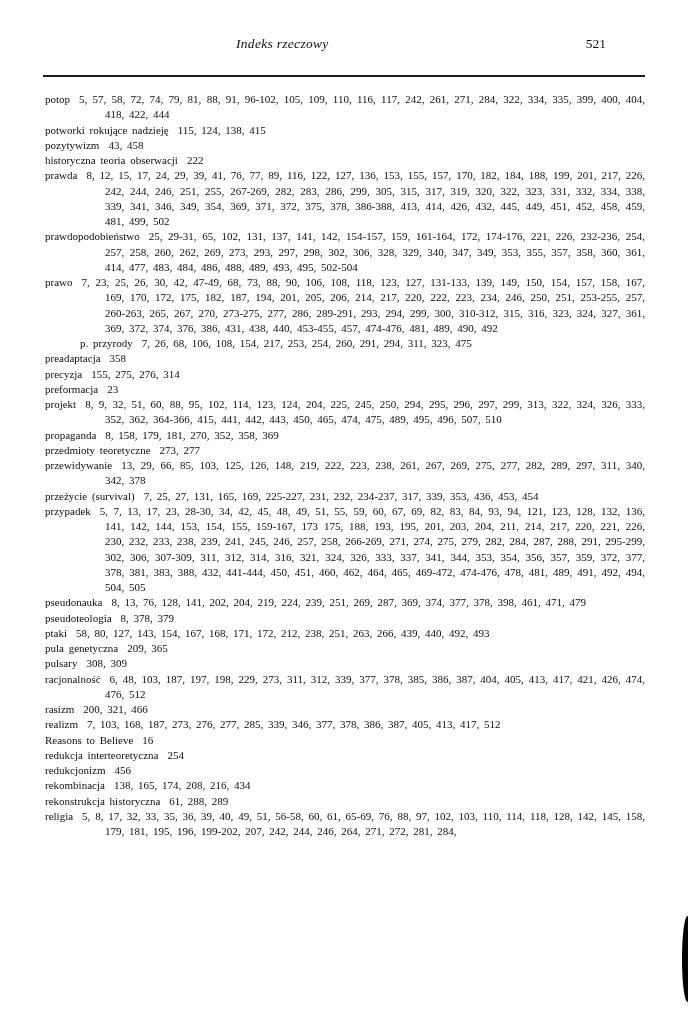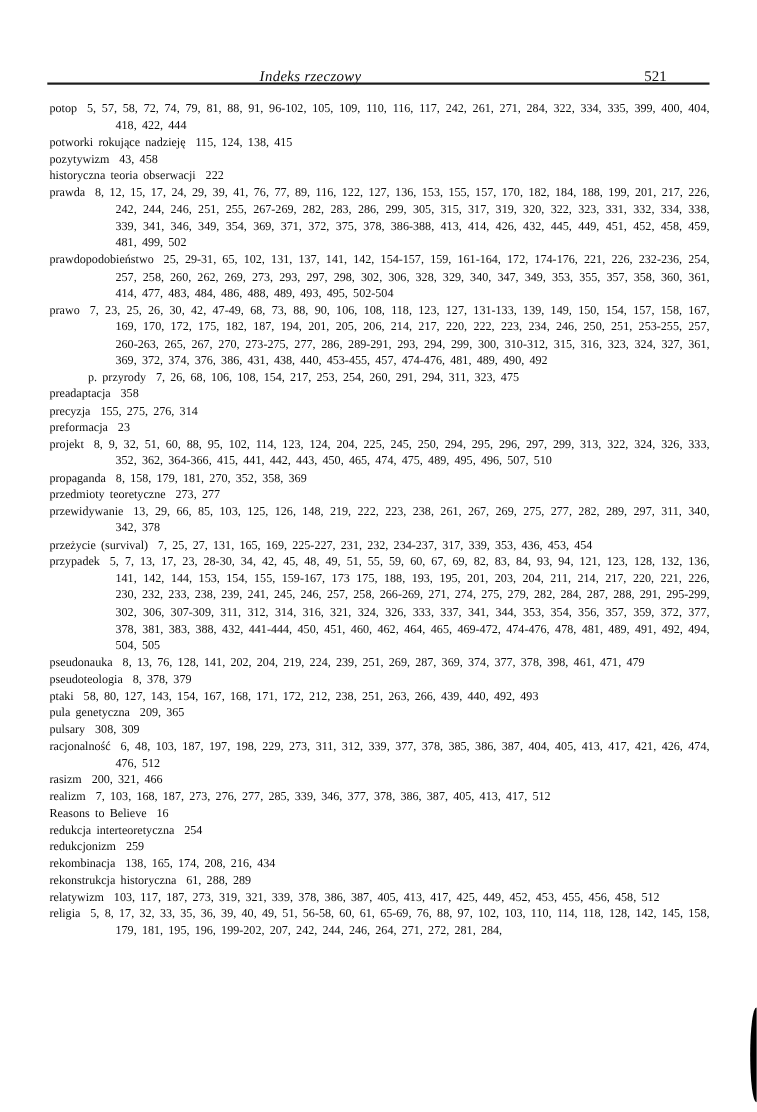--- a/index.html
+++ b/index.html
@@ -11,21 +11,21 @@
     position: relative;
     width: 688px;
     height: 1011px;
     background: #ffffff;
     overflow: hidden;
     font-family: "Liberation Serif", "DejaVu Serif", serif;
     color: #0d0d0d;
   }
   .running-head {
     position: absolute;
-    top: 62px;
+    top: 36px;
     left: 0;
     width: 100%;
     height: 17px;
     font-size: 13.5px;
     text-align: center;
   }
   .running-head .title {
     position: absolute;
     left: 236px;
     top: 0;
@@ -112,22 +112,21 @@
       <p class="entry"><span class="term">pseudonauka</span><span class="pages">8, 13, 76, 128, 141, 202, 204, 219, 224, 239, 251, 269, 287, 369, 374, 377, 378, 398, 461, 471, 479</span></p>
       <p class="entry"><span class="term">pseudoteologia</span><span class="pages">8, 378, 379</span></p>
       <p class="entry"><span class="term">ptaki</span><span class="pages">58, 80, 127, 143, 154, 167, 168, 171, 172, 212, 238, 251, 263, 266, 439, 440, 492, 493</span></p>
       <p class="entry"><span class="term">pula genetyczna</span><span class="pages">209, 365</span></p>
       <p class="entry"><span class="term">pulsary</span><span class="pages">308, 309</span></p>
       <p class="entry"><span class="term">racjonalność</span><span class="pages">6, 48, 103, 187, 197, 198, 229, 273, 311, 312, 339, 377, 378, 385, 386, 387, 404, 405, 413, 417, 421, 426, 474, 476, 512</span></p>
       <p class="entry"><span class="term">rasizm</span><span class="pages">200, 321, 466</span></p>
       <p class="entry"><span class="term">realizm</span><span class="pages">7, 103, 168, 187, 273, 276, 277, 285, 339, 346, 377, 378, 386, 387, 405, 413, 417, 512</span></p>
       <p class="entry"><span class="term">Reasons to Believe</span><span class="pages">16</span></p>
       <p class="entry"><span class="term">redukcja interteoretyczna</span><span class="pages">254</span></p>
-      <p class="entry"><span class="term">redukcjonizm</span><span class="pages">259</span></p>
+      <p class="entry"><span class="term">redukcjonizm</span><span class="pages">456</span></p>
       <p class="entry"><span class="term">rekombinacja</span><span class="pages">138, 165, 174, 208, 216, 434</span></p>
       <p class="entry"><span class="term">rekonstrukcja historyczna</span><span class="pages">61, 288, 289</span></p>
-      <p class="entry"><span class="term">relatywizm</span><span class="pages">103, 117, 187, 273, 319, 321, 339, 378, 386, 387, 405, 413, 417, 425, 449, 452, 453, 455, 456, 458, 512</span></p>
       <p class="entry"><span class="term">religia</span><span class="pages">5, 8, 17, 32, 33, 35, 36, 39, 40, 49, 51, 56-58, 60, 61, 65-69, 76, 88, 97, 102, 103, 110, 114, 118, 128, 142, 145, 158, 179, 181, 195, 196, 199-202, 207, 242, 244, 246, 264, 271, 272, 281, 284,</span></p>
     </div>
 
   <div class="binding-mark"></div>
 
 </div>
 
 </body></html>

